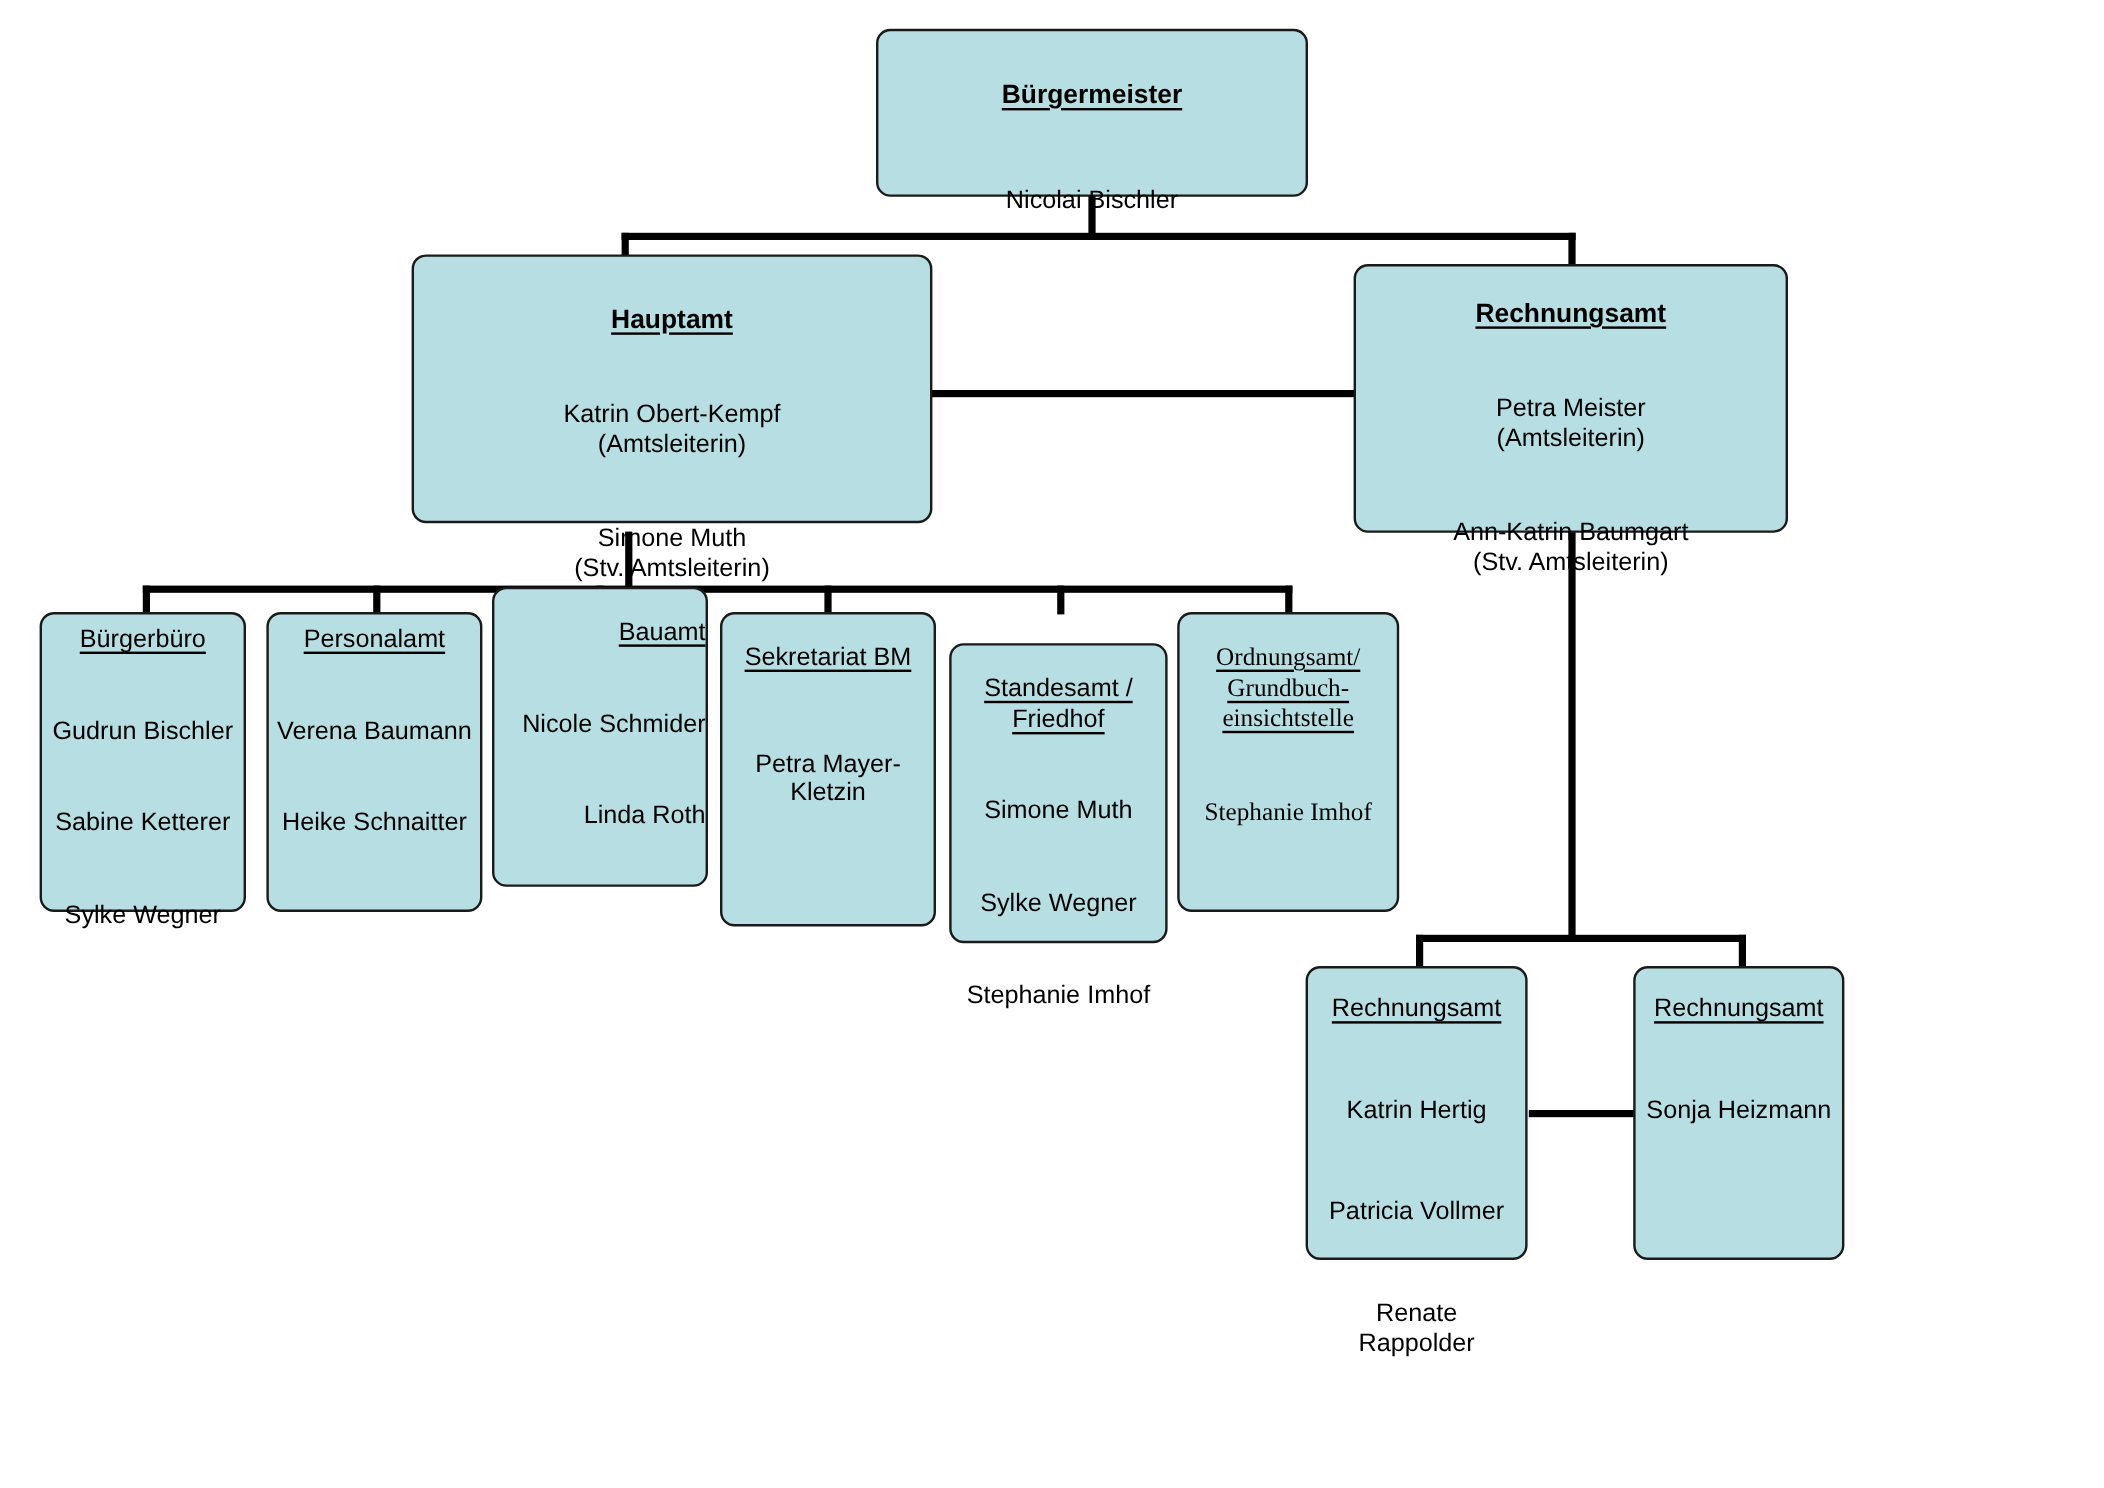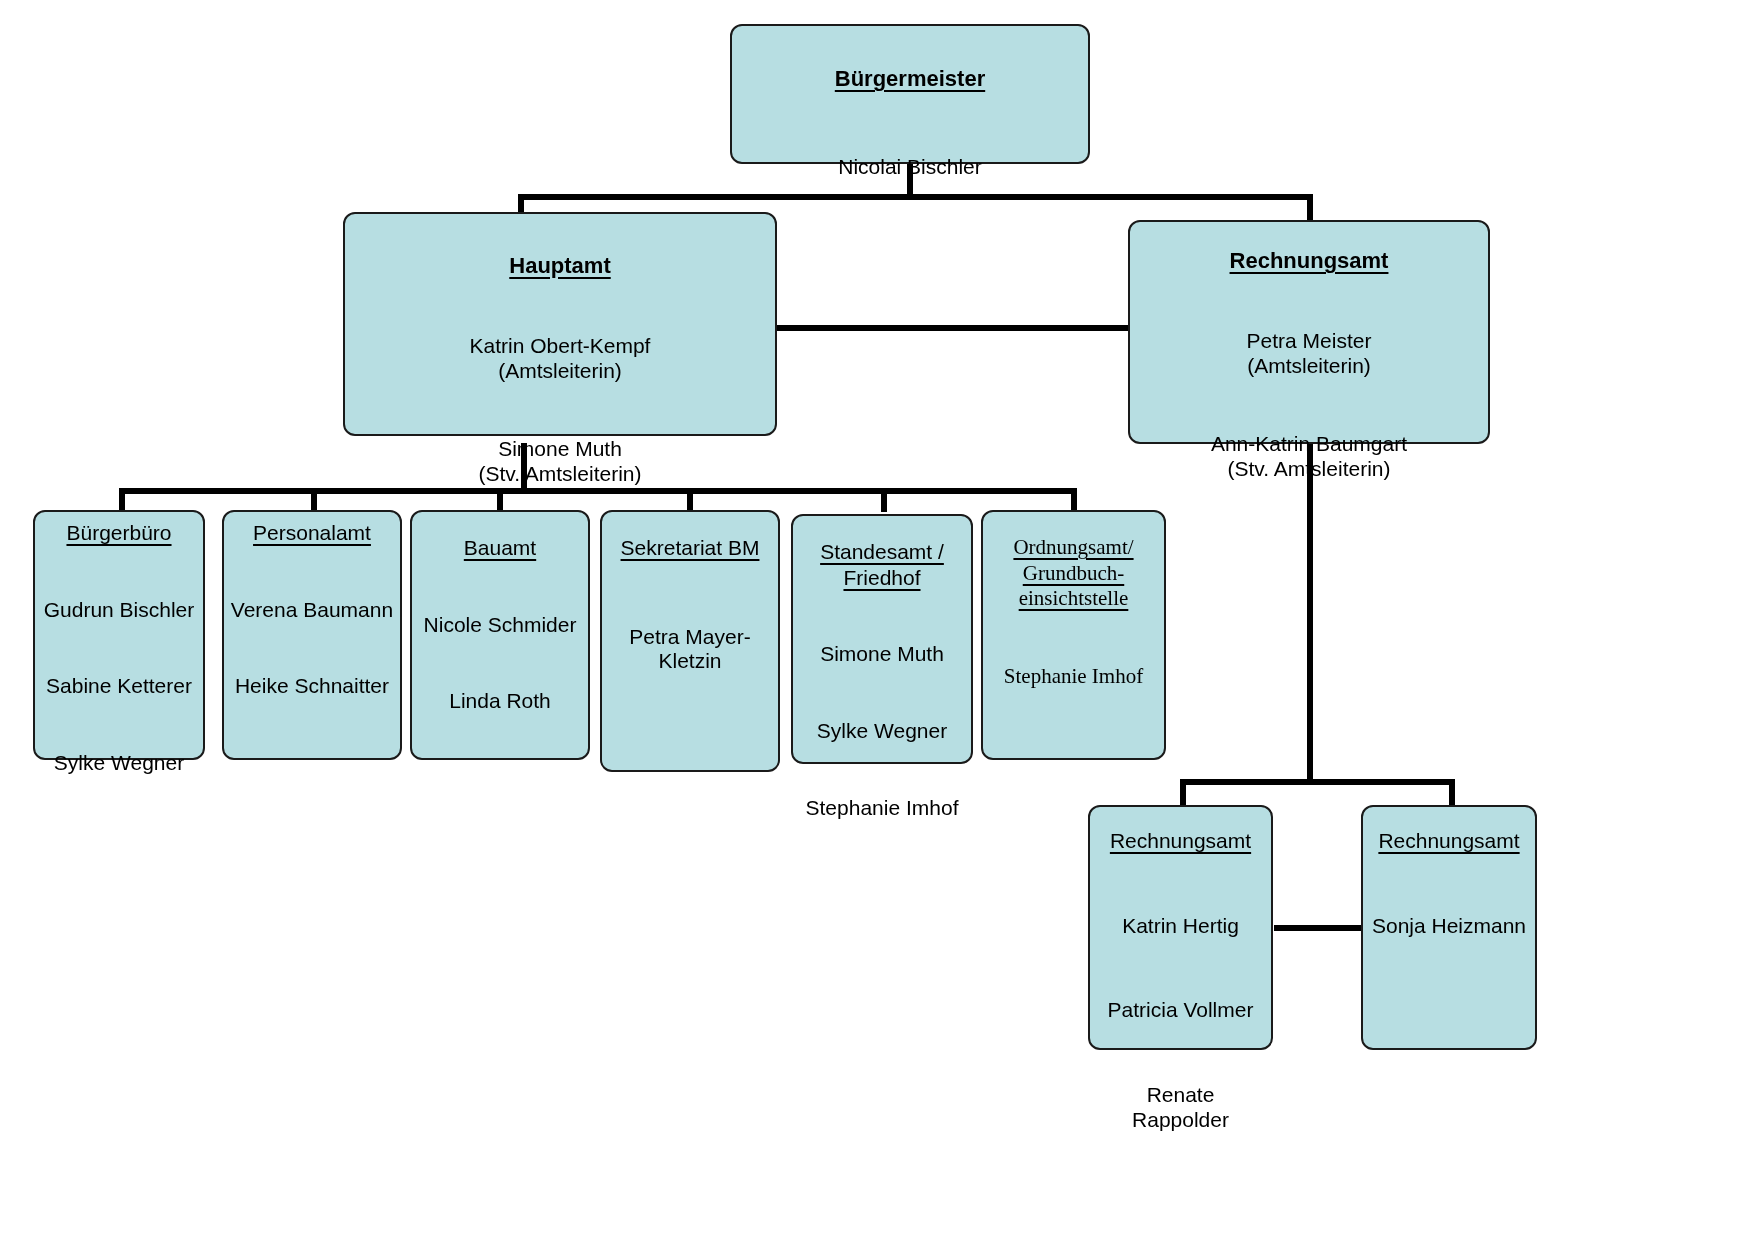--- a/index.html
+++ b/index.html
@@ -117,33 +117,33 @@
     <div class="person">Sabine Ketterer</div>
     <div class="person">Sylke Wegner</div>
   </div>
 
   <div class="node" style="left:222px; top:510px; width:180px; height:250px; padding-top:8px; gap:20px;">
     <div class="title">Personalamt</div>
     <div class="person">Verena Baumann</div>
     <div class="person">Heike Schnaitter</div>
   </div>
 
-  <div class="node" style="left:410px; top:510px; width:180px; height:250px; padding-top:23px; gap:20px;">
+  <div class="node" style="left:410px; top:489px; width:180px; height:250px; padding-top:23px; gap:20px;align-items:flex-end;">
     <div class="title">Bauamt</div>
     <div class="person">Nicole Schmider</div>
     <div class="person">Linda Roth</div>
   </div>
 
   <div class="node" style="left:600px; top:510px; width:180px; height:262px; padding-top:23px; gap:32px;align-items:center;">
     <div class="title">Sekretariat BM</div>
     <div class="person">Petra Mayer-
 Kletzin</div>
   </div>
 
-  <div class="node" style="left:791px; top:514px; width:182px; height:250px; padding-top:23px; gap:20px;">
+  <div class="node" style="left:791px; top:536px; width:182px; height:250px; padding-top:23px; gap:20px;">
     <div class="title">Standesamt /
 Friedhof</div>
     <div class="person">Simone Muth</div>
     <div class="person">Sylke Wegner</div>
     <div class="person">Stephanie Imhof</div>
   </div>
 
   <div class="node" style="left:981px; top:510px; width:185px; height:250px; padding-top:23px; gap:20px;font-family:Liberation Serif, serif;">
     <div class="title">Ordnungsamt/
 Grundbuch-

